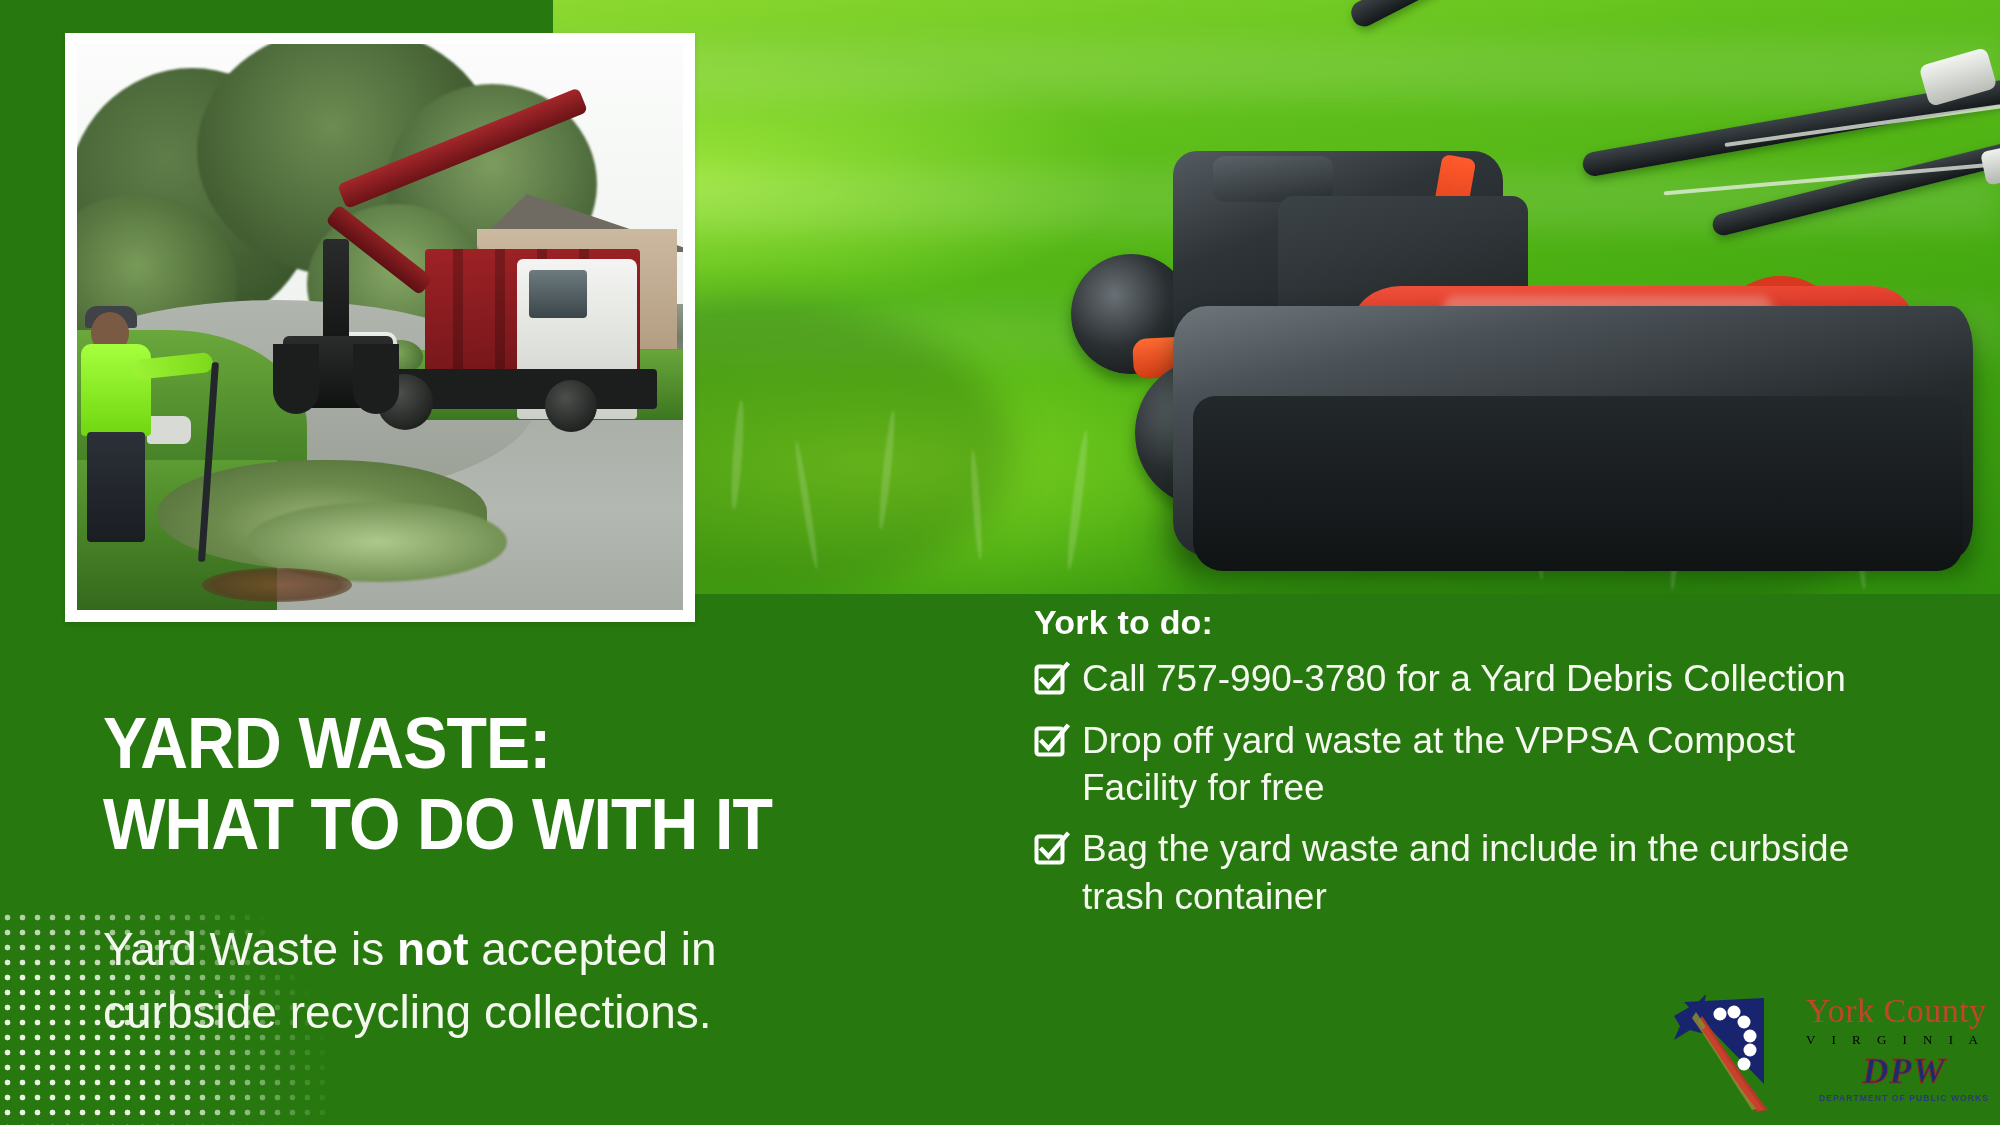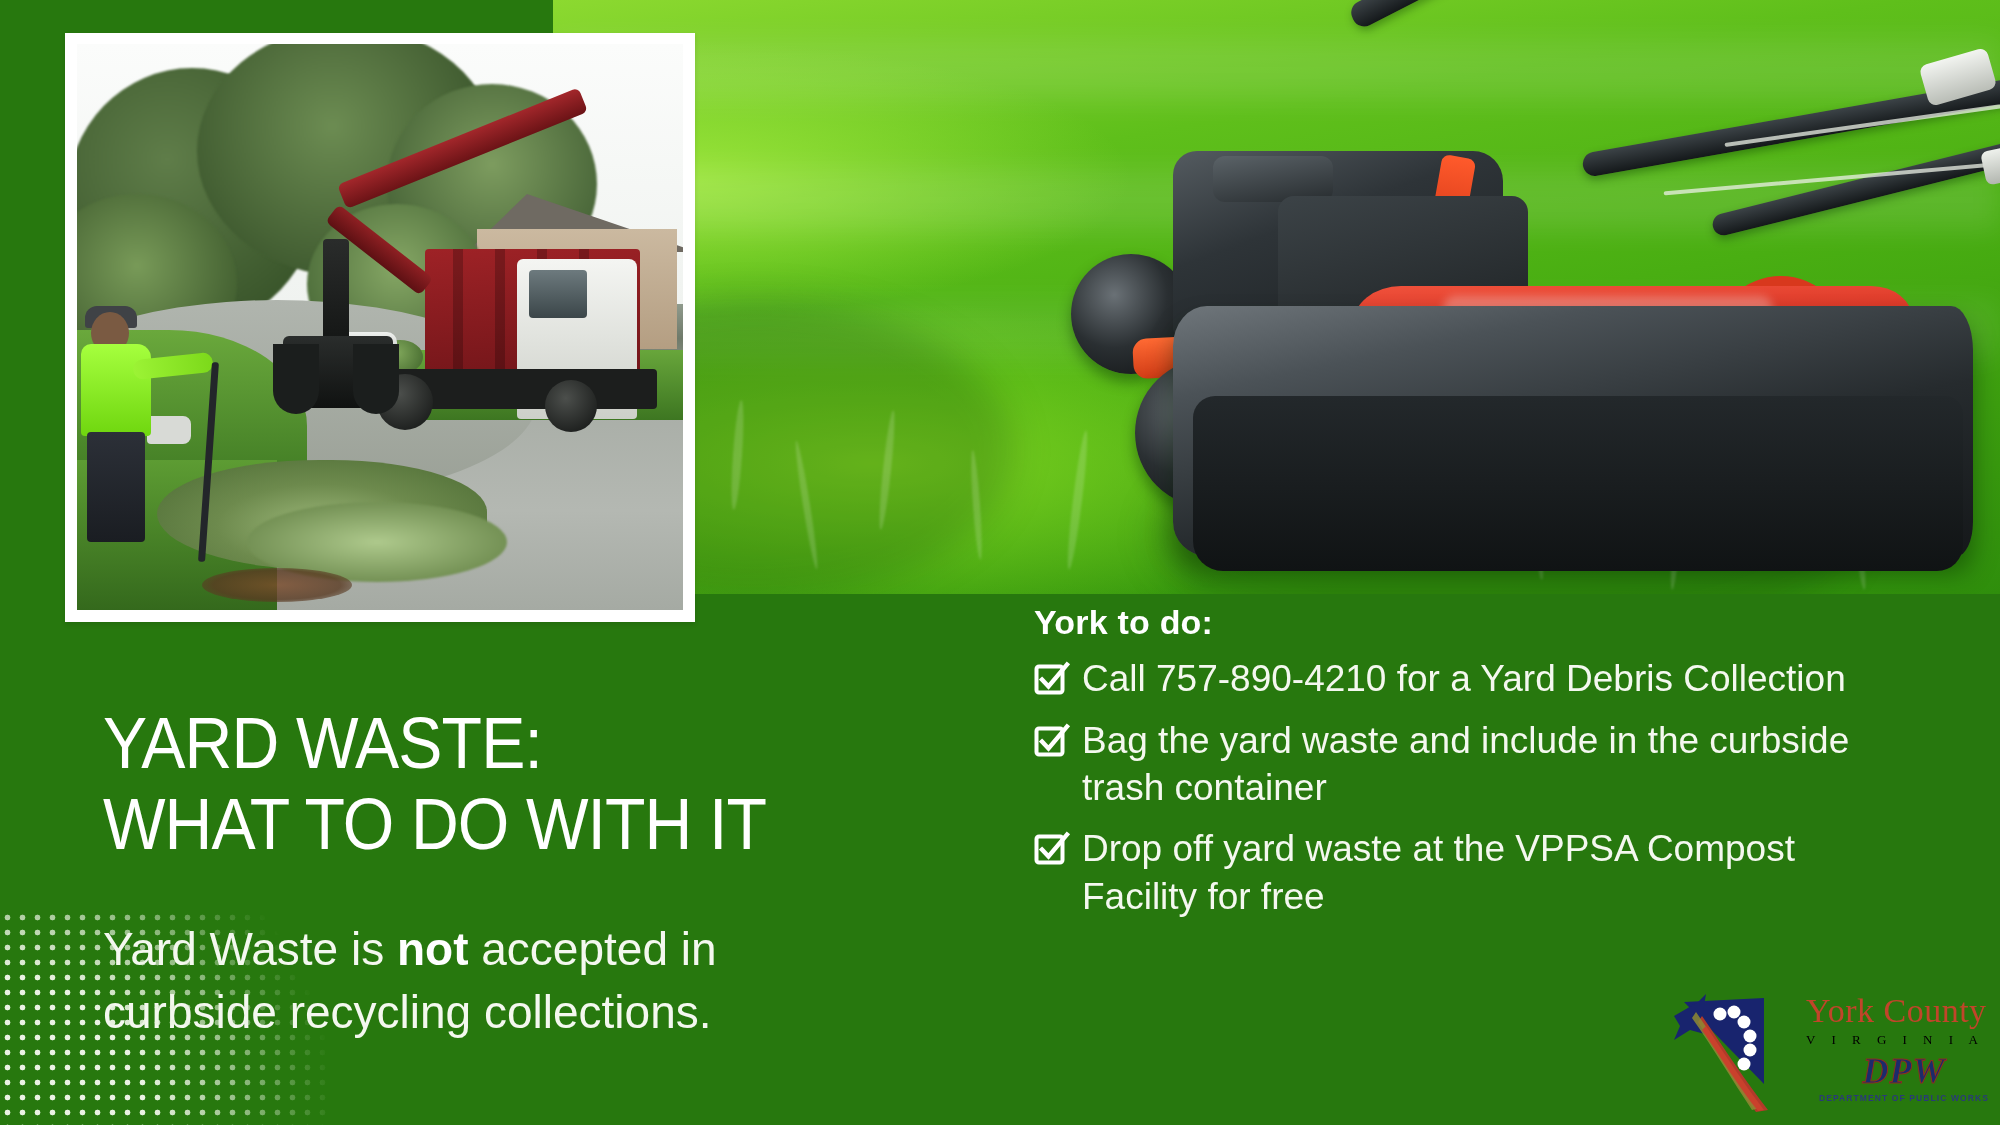--- a/index.html
+++ b/index.html
@@ -146,21 +146,21 @@
   .bush.b2{left:350px;top:300px;width:52px;height:32px;}
   .bush.b3{left:404px;top:298px;width:44px;height:30px;}
   .bush.b4{left:448px;top:300px;width:56px;height:32px;}
   .bush.b5{left:500px;top:302px;width:48px;height:30px;}
   .leaves{position:absolute;left:125px;bottom:8px;width:150px;height:34px;background:radial-gradient(ellipse,#7a4a2a 0%,#5a3a22 60%,rgba(90,58,34,0) 100%);border-radius:50%;opacity:.8;}
 
   
   .headline{
     position:absolute;left:103px;top:655px;width:920px;
     color:#FFFFFF;
-    font-weight:400;
+    font-weight:700;
     font-size:72px;
     line-height:1.12;
     letter-spacing:-1px;
     text-transform:uppercase;
     font-stretch:condensed;
   }
   .headline .l1{display:block;transform:scaleX(.92);transform-origin:left center;}
   .headline .l2{display:block;transform:scaleX(.92);transform-origin:left center;}
 
   .subtitle{
@@ -322,39 +322,39 @@
   <div class="right-col">
     <h2 class="wtd-title">York to do:</h2>
     <ul class="check-list">
       <li class="check-item">
         <span class="cbox">
           <svg viewBox="0 0 34 34" aria-hidden="true">
             <rect x="2.5" y="4.5" width="26" height="26" rx="2.5" fill="none" stroke="#FFFFFF" stroke-width="4"></rect>
             <path d="M8 17.5 L14.5 24.5 L33 2.5" fill="none" stroke="#FFFFFF" stroke-width="4.4" stroke-linecap="square" stroke-linejoin="miter"></path>
           </svg>
         </span>
-        <span class="citem-text">Call 757-890-4210 for a Yard Debris Collection</span>
+        <span class="citem-text">Call 757-990-3780 for a Yard Debris Collection</span>
+      </li>
+      <li class="check-item">
+        <span class="cbox">
+          <svg viewBox="0 0 34 34" aria-hidden="true">
+            <rect x="2.5" y="4.5" width="26" height="26" rx="2.5" fill="none" stroke="#FFFFFF" stroke-width="4"></rect>
+            <path d="M8 17.5 L14.5 24.5 L33 2.5" fill="none" stroke="#FFFFFF" stroke-width="4.4" stroke-linecap="square" stroke-linejoin="miter"></path>
+          </svg>
+        </span>
+        <span class="citem-text">Drop off yard waste at the VPPSA Compost Facility for free</span>
       </li>
       <li class="check-item">
         <span class="cbox">
           <svg viewBox="0 0 34 34" aria-hidden="true">
             <rect x="2.5" y="4.5" width="26" height="26" rx="2.5" fill="none" stroke="#FFFFFF" stroke-width="4"></rect>
             <path d="M8 17.5 L14.5 24.5 L33 2.5" fill="none" stroke="#FFFFFF" stroke-width="4.4" stroke-linecap="square" stroke-linejoin="miter"></path>
           </svg>
         </span>
         <span class="citem-text">Bag the yard waste and include in the curbside trash container</span>
-      </li>
-      <li class="check-item">
-        <span class="cbox">
-          <svg viewBox="0 0 34 34" aria-hidden="true">
-            <rect x="2.5" y="4.5" width="26" height="26" rx="2.5" fill="none" stroke="#FFFFFF" stroke-width="4"></rect>
-            <path d="M8 17.5 L14.5 24.5 L33 2.5" fill="none" stroke="#FFFFFF" stroke-width="4.4" stroke-linecap="square" stroke-linejoin="miter"></path>
-          </svg>
-        </span>
-        <span class="citem-text">Drop off yard waste at the VPPSA Compost Facility for free</span>
       </li>
     </ul>
   </div>
 
   <div class="logo">
     <span class="logo-mark">
       <svg viewBox="0 0 118 122" width="118" height="122" aria-hidden="true">
         <polygon points="92,6 92,92 12,10" fill="#18246E"></polygon>
         <polygon points="2,24 26,10 34,2 30,26 40,44 18,38 2,48 8,34" fill="#18246E"></polygon>
         <path d="M30,24 C52,56 74,90 96,118 L84,120 C62,92 44,58 26,30 Z" fill="#B23A2A"></path>

